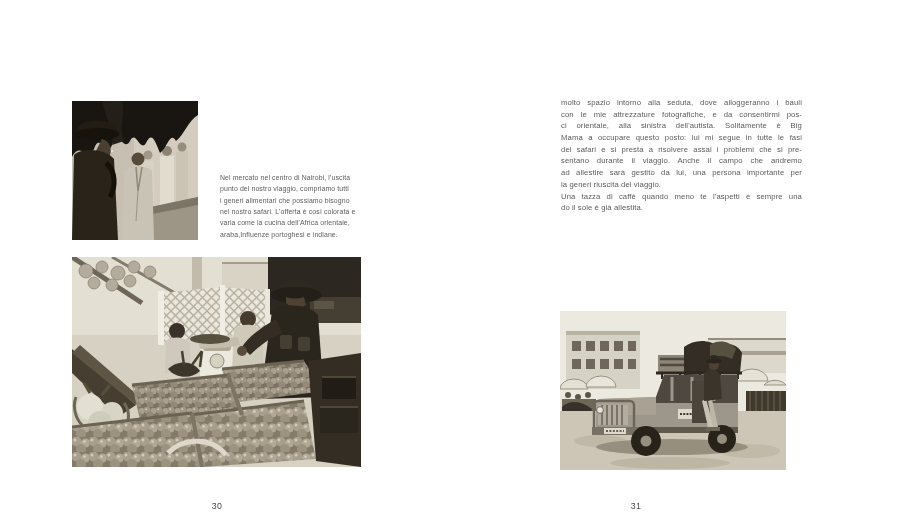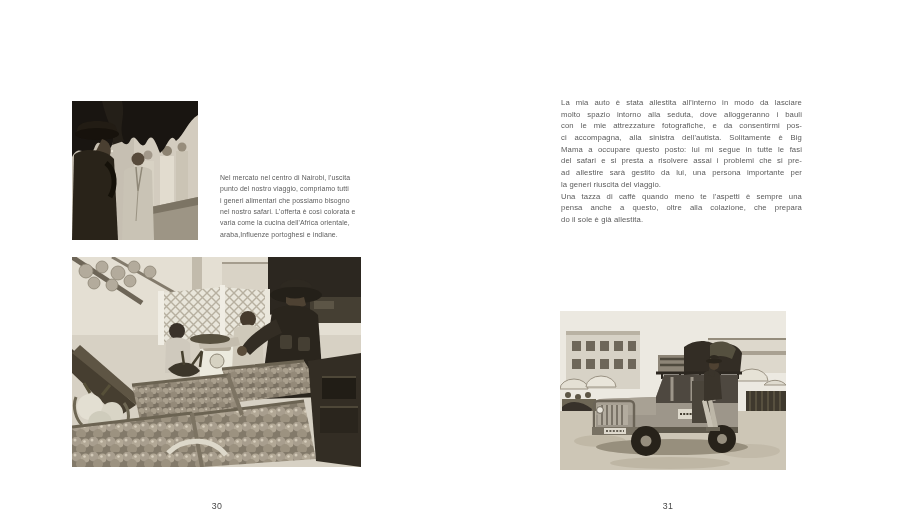--- a/index.html
+++ b/index.html
@@ -21,21 +21,21 @@
 
   .bodytext { position:absolute; left:561px; top:97px; width:241px;
               font-size:7.7px; line-height:11.68px; letter-spacing:0.1px;
               color:#5b5b5b; }
   .body-line { text-align:justify; text-align-last:justify; white-space:normal; }
   .body-line.para-end { text-align-last:left; }
 
   .pagenum { position:absolute; top:501px; width:24px; text-align:center;
              font-size:8.8px; letter-spacing:0.4px; color:#474747; }
   #pn-left  { left:205px; }
-  #pn-right { left:656px; }
+  #pn-right { left:624px; }
 </style>
 </head>
 <body>
 
 <div class="spread">
 
   <section>
 
     <figure class="photo" id="photo-butcher">
       <svg viewBox="0 0 126 139" preserveAspectRatio="none">
@@ -162,30 +162,29 @@
         <path d="M96,196 c16,-16 44,-16 58,2" stroke="#ddd8ca" stroke-width="5" fill="none"></path>
       </svg>
     </figure>
 
     <div class="pagenum" id="pn-left">30</div>
   </section>
 
   <section>
 
     <div class="bodytext">
-        <div class="body-line">La mia auto è stata allestita all'interno in modo da lasciare</div>
         <div class="body-line">molto spazio intorno alla seduta, dove alloggeranno i bauli</div>
         <div class="body-line">con le mie attrezzature fotografiche, e da consentirmi pos-</div>
-        <div class="body-line">ci accompagna, alla sinistra dell'autista. Solitamente è Big</div>
+        <div class="body-line">ci orientale, alla sinistra dell'autista. Solitamente è Big</div>
         <div class="body-line">Mama a occupare questo posto: lui mi segue in tutte le fasi</div>
         <div class="body-line">del safari e si presta a risolvere assai i problemi che si pre-</div>
+        <div class="body-line">sentano durante il viaggio. Anche il campo che andremo</div>
         <div class="body-line">ad allestire sarà gestito da lui, una persona importante per</div>
         <div class="body-line para-end">la generi riuscita del viaggio.</div>
         <div class="body-line">Una tazza di caffè quando meno te l'aspetti è sempre una</div>
-        <div class="body-line">pensa anche a questo, oltre alla colazione, che prepara</div>
         <div class="body-line para-end">do il sole è già allestita.</div>
       </div>
 
     <figure class="photo" id="photo-truck">
       <svg viewBox="0 0 226 159" preserveAspectRatio="none">
         <rect width="226" height="159" fill="#ece9e1"></rect>
         <rect x="6" y="20" width="74" height="58" fill="#d7d2c6"></rect>
         <rect x="6" y="20" width="74" height="4" fill="#b9b2a3"></rect>
         <g fill="#6e675a">
           <rect x="12" y="30" width="9" height="10"></rect>

